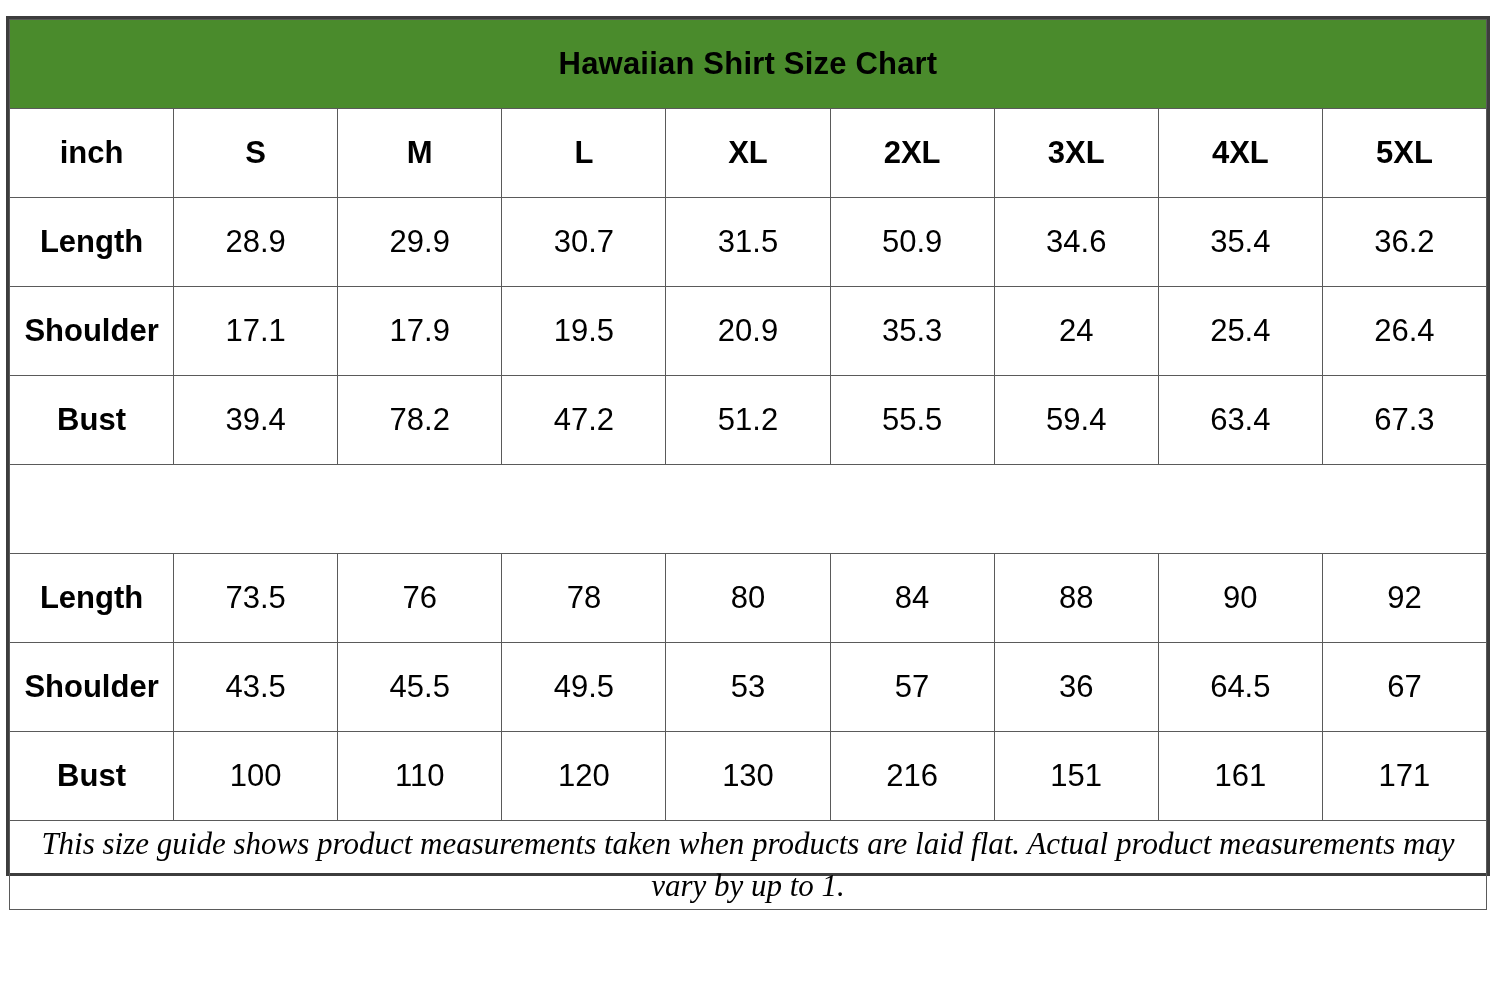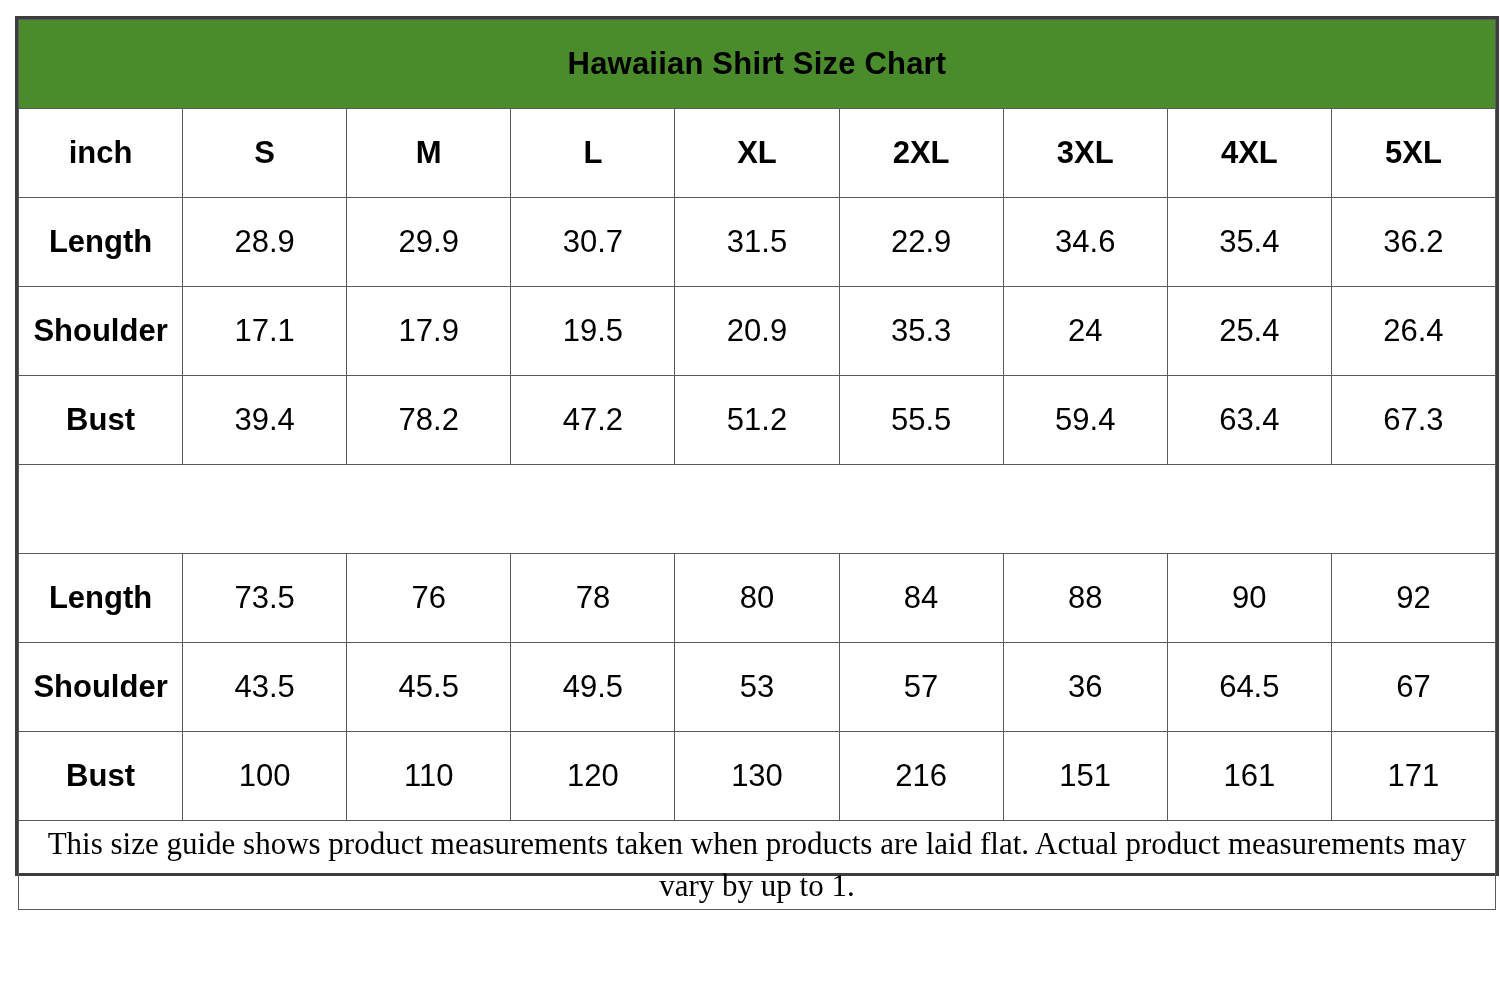--- a/index.html
+++ b/index.html
@@ -15,21 +15,21 @@
   }
   .sheet {
     position: relative;
     width: 1500px;
     height: 1000px;
     background: #ffffff;
     box-sizing: border-box;
   }
   .outer {
     position: absolute;
-    left: 15px;
+    left: 6px;
     top: 16px;
     width: 1484px;
     height: 860px;
     border: 3px solid #3d3d3d;
     box-sizing: border-box;
     background: #ffffff;
   }
   table.grid {
     border-collapse: collapse;
     table-layout: fixed;
@@ -61,20 +61,21 @@
     font-size: 33px;
   }
   .spacer td {
     height: 92px;
     border-left: 1.5px solid #5a5a5a;
     border-right: 1.5px solid #5a5a5a;
     border-top: 1.5px solid #5a5a5a;
     border-bottom: 1.5px solid #5a5a5a;
   }
   .note-cell {
+    font-style: italic;
     font-family: "Liberation Serif", serif;
     font-size: 30px;
     line-height: 1.35;
     height: 104px;
     padding: 6px 40px;
     border-top: 1.5px solid #5a5a5a;
     margin-top: 20px;
   }
   .col-first { width: 196px; }
 </style>
@@ -100,21 +101,21 @@
         <td class="colhead">4XL</td>
         <td class="colhead">5XL</td>
       </tr>
 
       <tr>
         <td class="rowhead col-first">Length</td>
         <td>28.9</td>
         <td>29.9</td>
         <td>30.7</td>
         <td>31.5</td>
-        <td>22.9</td>
+        <td>50.9</td>
         <td>34.6</td>
         <td>35.4</td>
         <td>36.2</td>
       </tr>
 
       <tr>
         <td class="rowhead col-first">Shoulder</td>
         <td>17.1</td>
         <td>17.9</td>
         <td>19.5</td>

